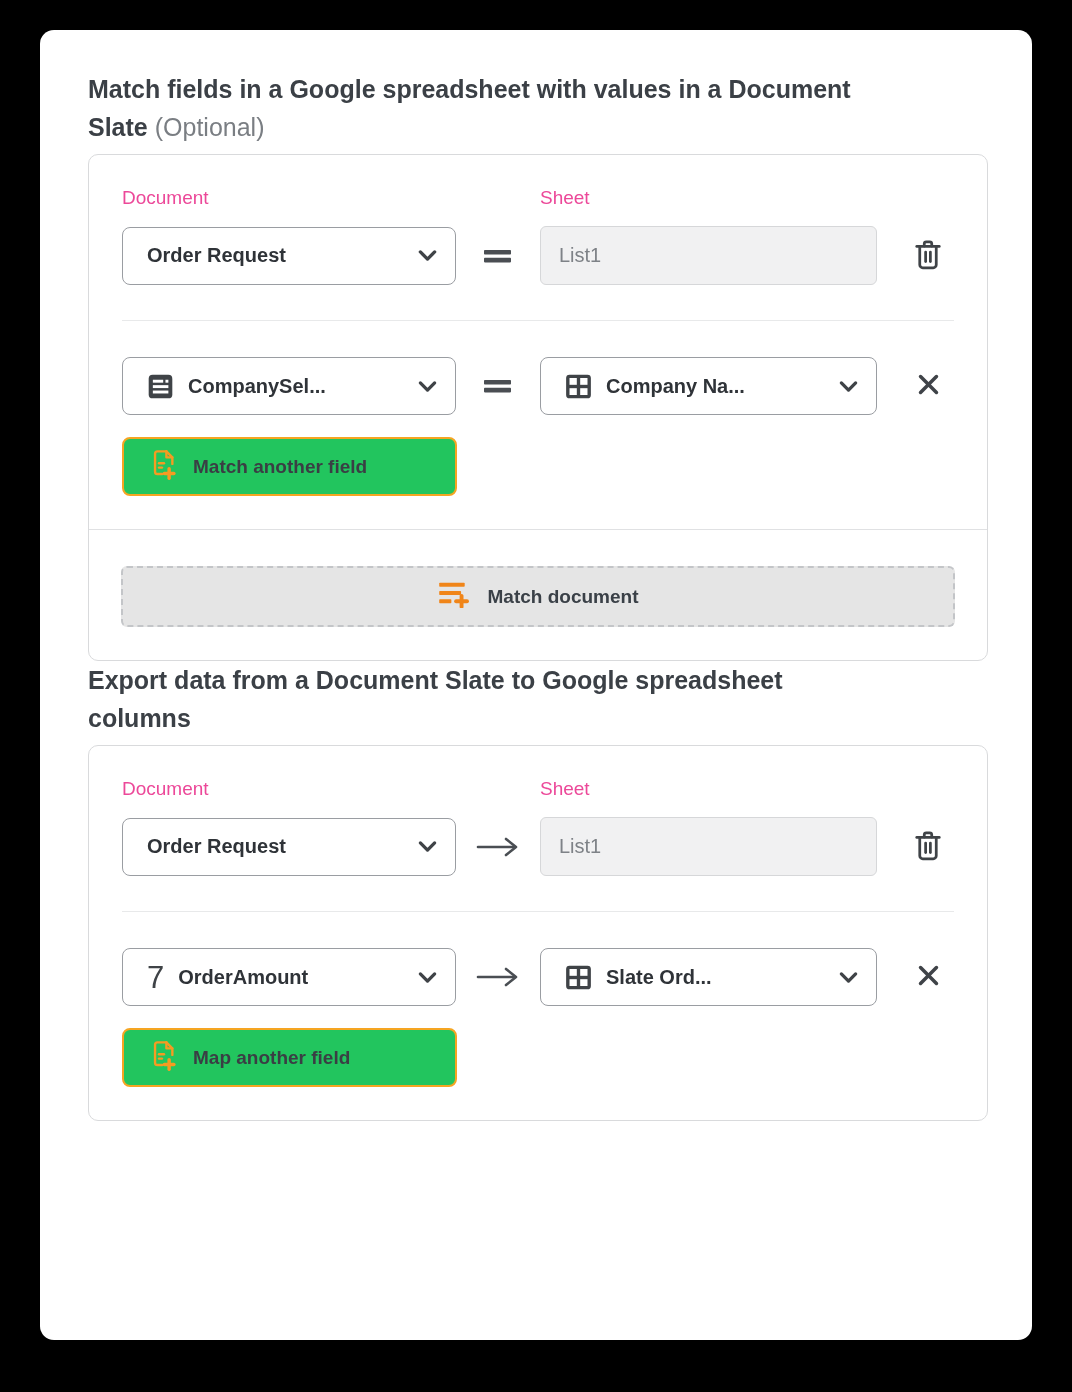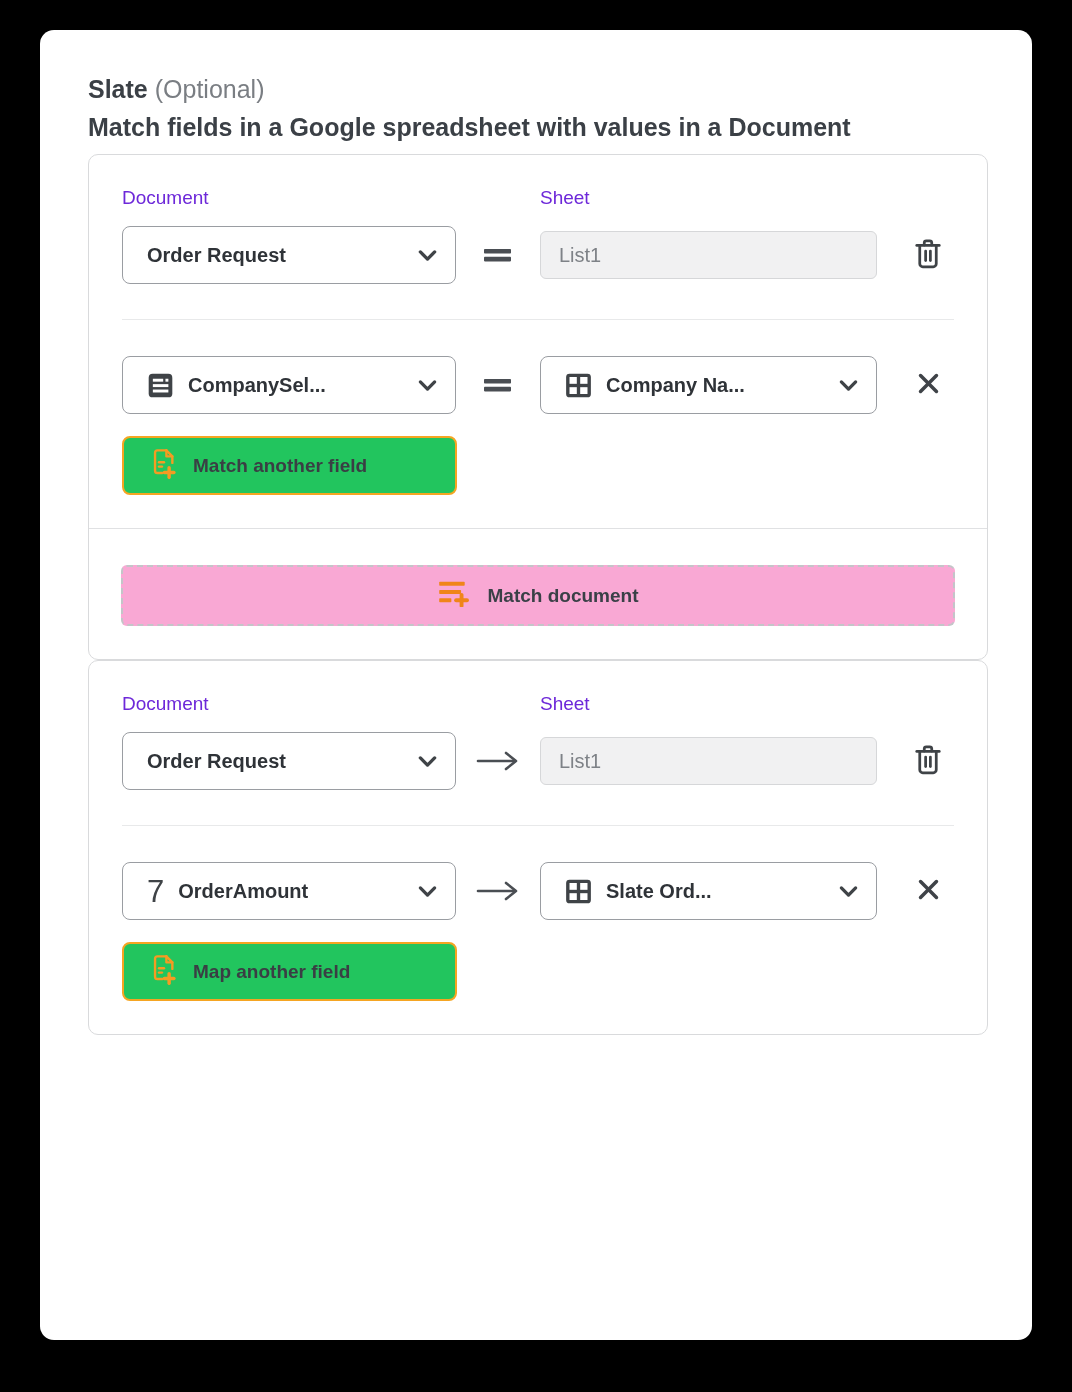--- a/index.html
+++ b/index.html
@@ -9,63 +9,63 @@
            border-radius:14px;box-sizing:border-box;padding:40px 44px 40px 48px;}
 
   h2.section-title{margin:0 0 8px 0;font-size:25px;line-height:38px;font-weight:700;
                    color:#3B4046;max-width:900px;}
   h2.section-title .optional{font-weight:400;color:#7A7E83;}
   .title-gap{margin-top:54px;}
 
   .card{width:900px;border:1px solid #D9DADC;border-radius:10px;box-sizing:border-box;background:#fff;}
   .card-body{padding:32px 33px 33px 33px;}
   .labels-row{display:flex;margin-bottom:17px;}
-  .lbl{font-size:19px;color:#6d28d9;}
+  .lbl{font-size:19px;color:#ec4899;}
   .lbl-doc{width:418px;}
 
   .value-row{display:flex;align-items:center;}
   .select{width:334px;height:58px;border:1px solid #9A9DA2;border-radius:8px;background:#fff;
           display:flex;align-items:center;box-sizing:border-box;padding:0 18px 0 24px;cursor:pointer;justify-content:center;}
   .select .select-text{font-size:20px;font-weight:600;color:#2F3338;white-space:nowrap;
                        overflow:hidden;}
   .select .chevron{margin-left:auto;display:flex;align-items:center;padding-left:10px;}
   .field-icon{display:flex;align-items:center;margin-right:14px;flex:none;}
   .num-glyph{font-size:31px;font-weight:400;color:#3F4347;line-height:1;margin-right:14px;flex:none;}
 
   .relation{width:84px;display:flex;align-items:center;justify-content:center;flex:none;}
 
-  .sheet-input{width:337px;height:48px;background:#F1F1F2;border:1px solid #D6D7D9;border-radius:6px;
+  .sheet-input{width:337px;height:59px;background:#F1F1F2;border:1px solid #D6D7D9;border-radius:6px;
                box-sizing:border-box;display:flex;align-items:center;padding:0 18px;
                font-size:20px;color:#7E8287;}
 
   button{font-family:inherit;background:none;border:none;padding:0;cursor:pointer;}
   .icon-btn{margin-left:35px;display:flex;align-items:center;justify-content:center;
             width:32px;height:34px;flex:none;}
 
   .divider{height:1px;background:#E8E9EA;margin:35px 0 36px 0;}
 
   .outline-btn{margin-top:22px;height:59px;min-width:335px;box-sizing:border-box;
                border:2px solid #F5A522;border-radius:8px;background:#22c55e;
                display:inline-flex;align-items:center;gap:15px;padding:0 30px 0 26px;
                font-size:19px;font-weight:600;color:#3A3E44;}
 
   .card-footer{border-top:1px solid #E0E1E3;padding:36px 32px 33px 32px;}
   .dashed-btn{width:100%;height:61px;box-sizing:border-box;border:2px dashed #C3C5C8;border-radius:6px;
-              background:#f9a8d4;display:flex;align-items:center;justify-content:center;gap:16px;
+              background:#e5e5e5;display:flex;align-items:center;justify-content:center;gap:16px;
               font-size:19px;font-weight:600;color:#3A4047;}
 </style>
 </head>
 <body>
 
 <div class="stage">
   <div class="surface">
 
     <h2 class="section-title">
+      <div>Match fields in a Google spreadsheet with values in a Document</div>
       <div><span>Slate</span> <span class="optional">(Optional)</span></div>
-      <div>Match fields in a Google spreadsheet with values in a Document</div>
     </h2>
 
     <div class="card">
       <div class="card-body">
         <div class="labels-row">
           <span class="lbl lbl-doc">Document</span>
           <span class="lbl">Sheet</span>
         </div>
 
         <div class="value-row">
@@ -181,20 +181,24 @@
                   <line x1="19.4" y1="13" x2="19.4" y2="22"></line>
                   <line x1="14.9" y1="17.5" x2="23.9" y2="17.5"></line>
                 </g>
               </svg>
 </span>
           <span>Match document</span>
         </button>
       </div>
     </div>
 
+    <h2 class="section-title title-gap">
+      <div>Export data from a Document Slate to Google spreadsheet</div>
+      <div>columns</div>
+    </h2>
 
     <div class="card">
       <div class="card-body">
         <div class="labels-row">
           <span class="lbl lbl-doc">Document</span>
           <span class="lbl">Sheet</span>
         </div>
 
         <div class="value-row">
           <div class="select">

